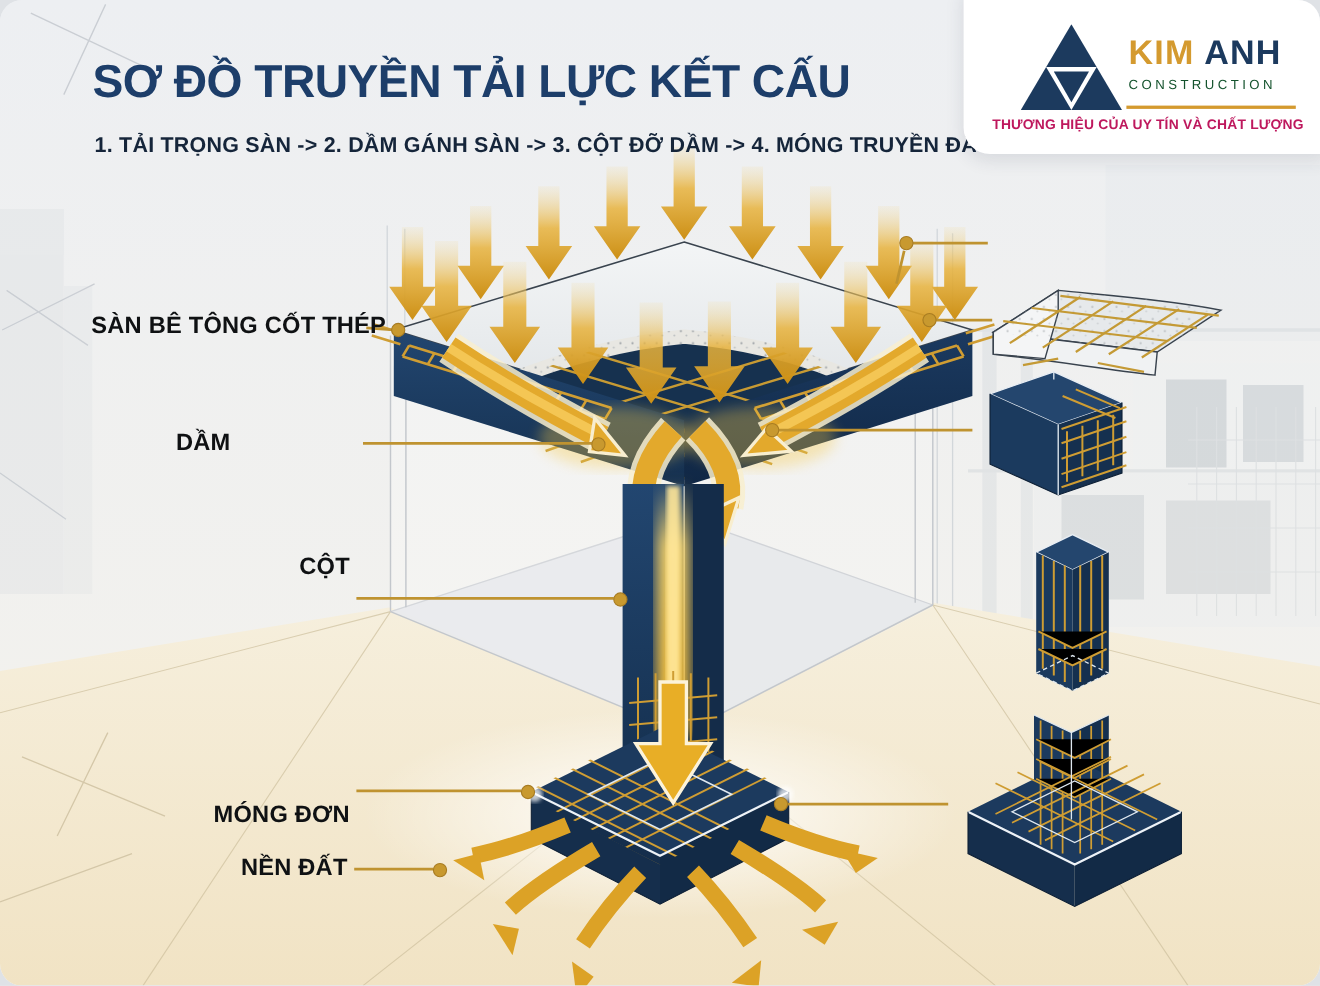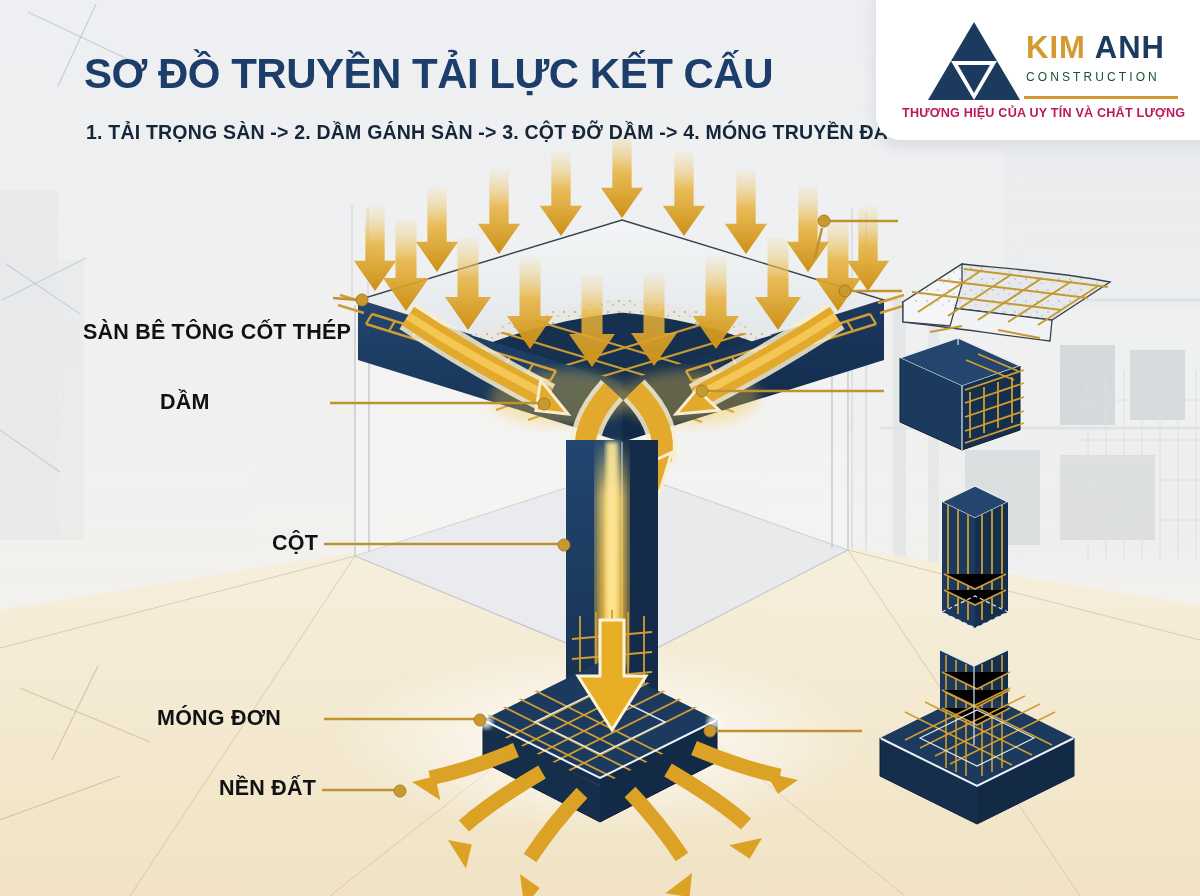--- a/index.html
+++ b/index.html
@@ -1,26 +1,26 @@
 <!DOCTYPE html>
 <html><head>
 <meta charset="utf-8">
 <style>
   html,body{margin:0;padding:0;background:#dfe2e6;}
   .stage{position:relative;width:1200px;height:896px;overflow:hidden;
-         font-family:"Liberation Sans",sans-serif;background:#eef0f2;}
+         font-family:"Liberation Sans",sans-serif;background:#eef0f2;border-radius:20px;}
   .stage svg.art{position:absolute;left:0;top:0;}
   .txt{position:absolute;white-space:nowrap;}
   .title{left:84px;top:50px;font-size:42px;font-weight:700;letter-spacing:-.5px;color:#1d3e6a;}
   .subtitle{left:86px;top:121px;font-size:19.5px;font-weight:700;color:#15253a;letter-spacing:.2px;}
   .lbl{font-size:21.5px;font-weight:700;color:#0f1113;letter-spacing:.2px;}
-  .lbl-slab{left:83px;top:284px;margin-top:36px;}
+  .lbl-slab{left:83px;top:284px;}
   .lbl-beam{left:160px;top:390px;width:162px;text-align:left;}
-  .lbl-col{left:158px;top:531px;width:160px;text-align:right;}
-  .lbl-foot{left:120px;top:706px;width:198px;text-align:center;}
+  .lbl-col{left:158px;top:503px;width:160px;text-align:right;}
+  .lbl-foot{left:120px;top:728px;width:198px;text-align:right;}
   .lbl-ground{left:120px;top:776px;width:196px;text-align:right;}
   .lbl-load{left:905px;top:208px;}
   .logo-card{position:absolute;left:876px;top:-10px;width:330px;height:150px;background:#ffffff;
              border-radius:0 0 0 24px;box-shadow:0 5px 16px rgba(40,50,70,.12);}
   .logo-tri{position:absolute;left:52px;top:32px;}
   .logo-kim{position:absolute;left:150px;top:40px;font-size:31px;font-weight:700;letter-spacing:1px;text-align:right;}
   .logo-kim .kim{color:#d49a2f;}
   .logo-kim .anh{color:#1c3a5e;margin-left:9px;}
   .logo-constr{position:absolute;left:150px;top:80px;font-size:12px;font-weight:400;
                letter-spacing:3.1px;color:#14532d;}

